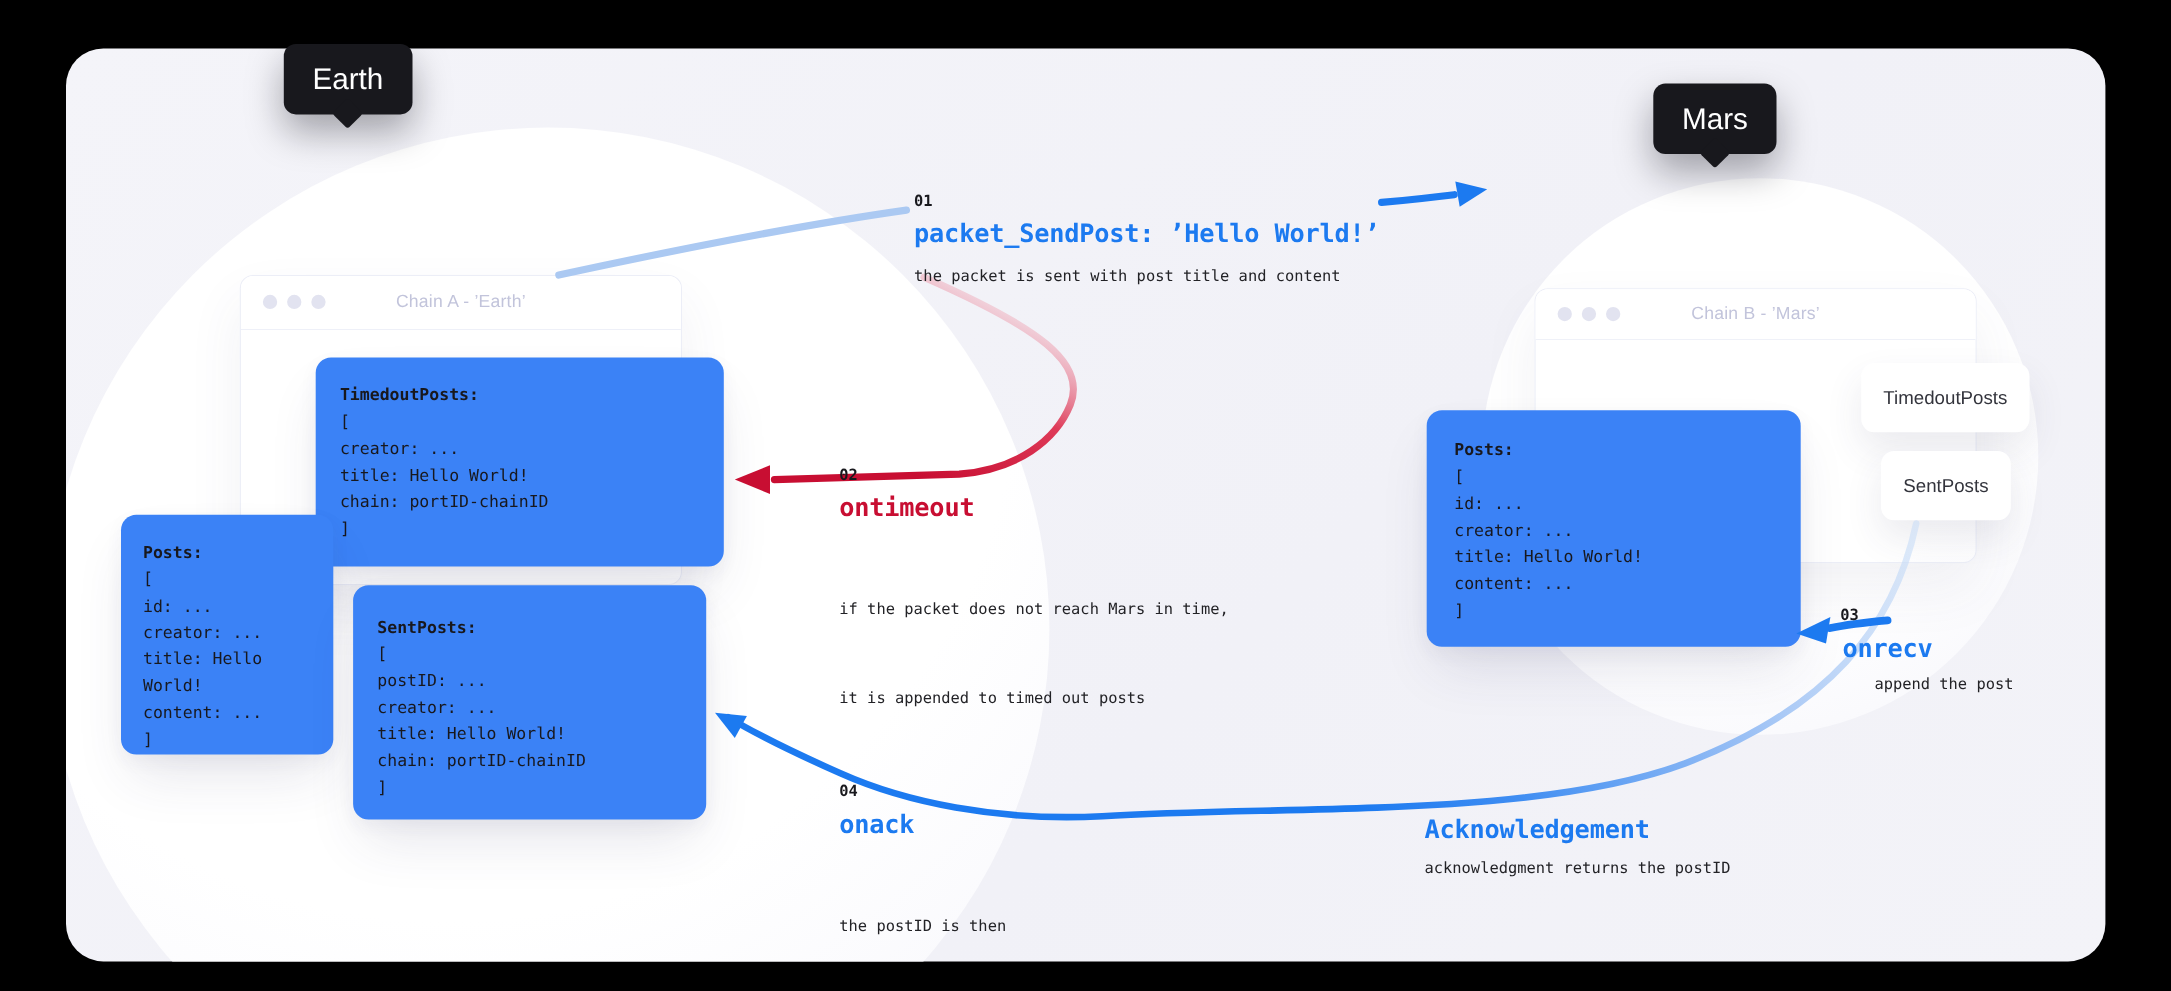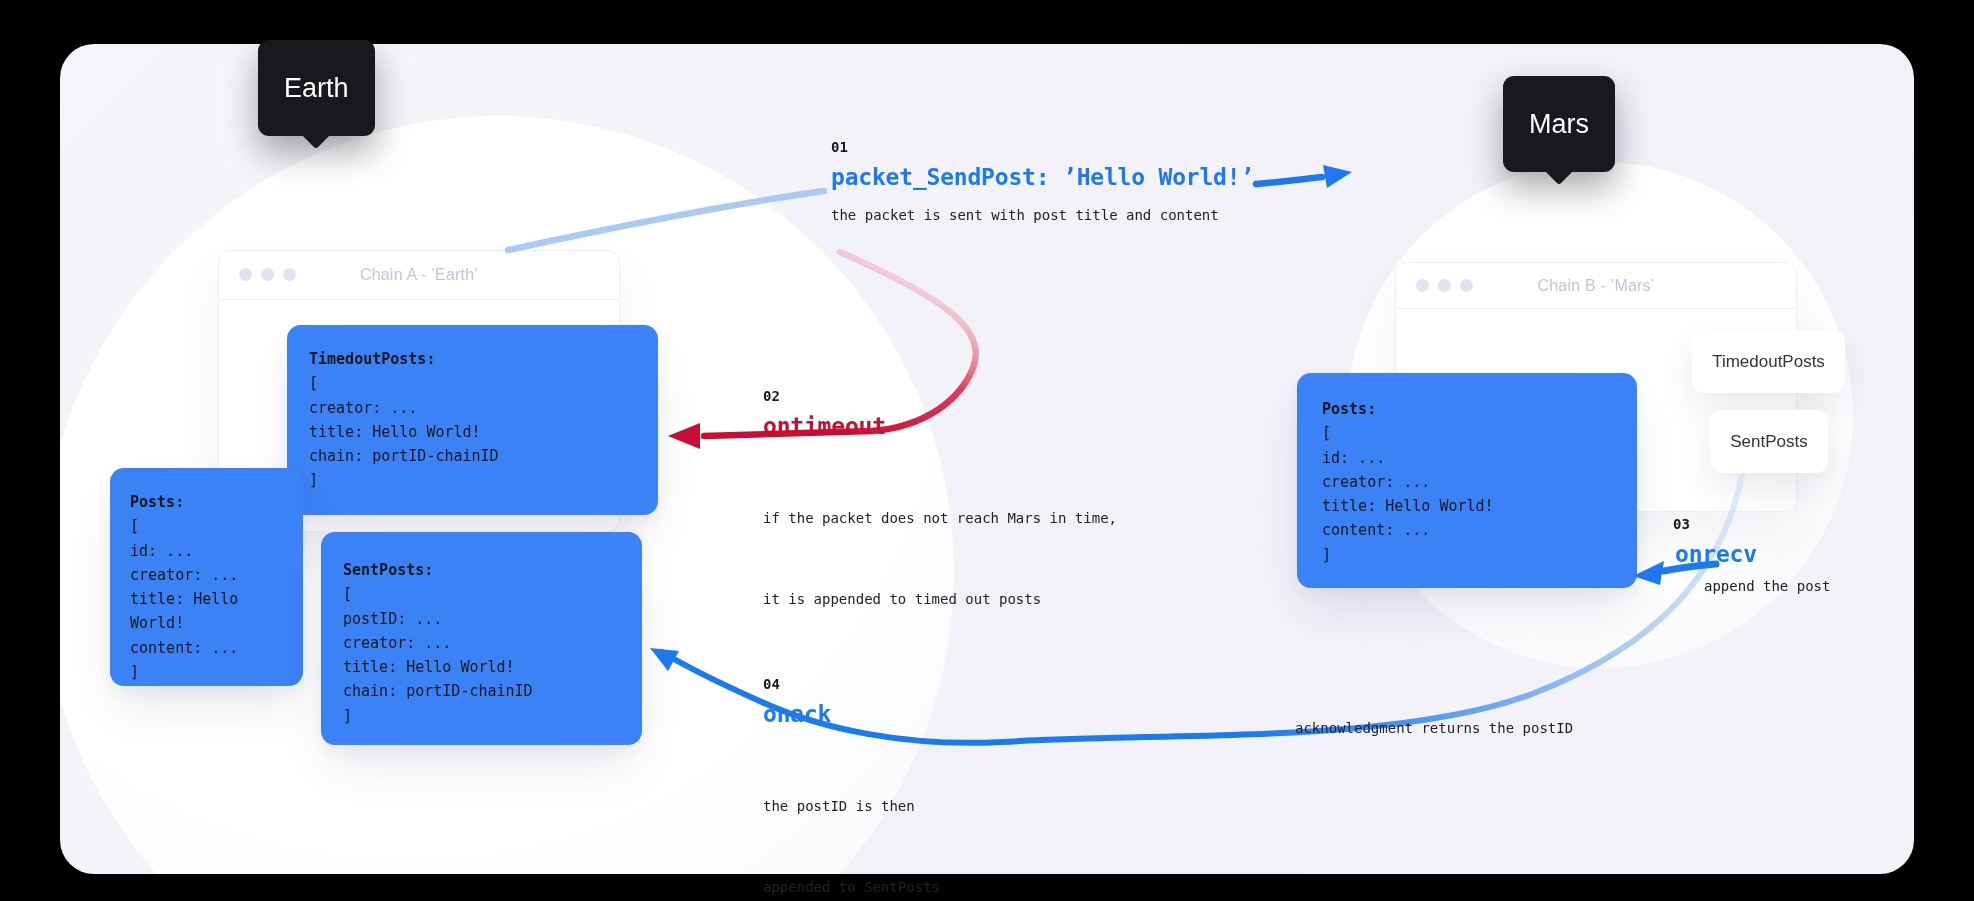--- a/index.html
+++ b/index.html
@@ -30,27 +30,27 @@
              font-size:15px;line-height:24.3px;color:#18181d;}
   .code-card .inner{padding:22px 20px 0 22px;}
   .code-title{font-weight:700;}
 
   
   .chip{position:absolute;background:#fff;border-radius:12px;display:flex;align-items:center;justify-content:center;
         box-shadow:0 16px 34px rgba(55,55,100,0.10);font-size:17px;color:#33343c;}
 
   
   .tooltip{position:absolute;background:#18181d;color:#fff;border-radius:11px;
-           height:64px;display:inline-flex;align-items:center;padding:16px 26px;font-size:27px;
+           height:64px;display:inline-flex;align-items:center;padding:0 26px;font-size:27px;
            box-shadow:0 16px 34px rgba(10,10,20,0.35);z-index:7;}
   .tooltip::after{content:"";position:absolute;left:50%;bottom:-9px;width:20px;height:20px;
                   transform:translateX(-50%) rotate(45deg);background:#18181d;border-radius:3px;}
 
   
-  .step{position:absolute;font-family:"DejaVu Sans Mono","Liberation Mono",monospace;z-index:6;}
+  .step{position:absolute;font-family:"DejaVu Sans Mono","Liberation Mono",monospace;z-index:6;margin-top:36px;}
   .step-num{font-size:14px;font-weight:700;color:#18181d;}
   .step-label{font-size:23px;font-weight:700;margin-top:9px;letter-spacing:-0.2px;}
   .step-label.blue{color:#1c7af0;}
   .step-label.red{color:#c80e32;}
   .step-caption{font-size:14px;color:#222226;margin-top:12px;line-height:27px;white-space:pre;}
   .arrows{position:absolute;left:0;top:0;z-index:5;pointer-events:none;}
   .z4{z-index:4;} .z2{z-index:2;}
 </style>
 </head>
 <body>
@@ -190,20 +190,21 @@
   <div class="step" style="left:763px;top:676px;">
     <div class="step-num">04</div>
     <div class="step-label blue">onack</div>
     <div class="step-caption">
       <div>the postID is then</div>
       <div>appended to SentPosts</div>
     </div>
   </div>
 
   <div class="step" style="left:1295px;top:706px;">
+    <div class="step-label blue" style="margin-top:0;">Acknowledgement</div>
     <div class="step-caption" style="margin-top:9px;">acknowledgment returns the postID</div>
   </div>
 
   <div class="tooltip" style="left:258px;top:40px;">
     <span>Earth</span>
   </div>
   <div class="tooltip" style="left:1503px;top:76px;">
     <span>Mars</span>
   </div>
 </div>

